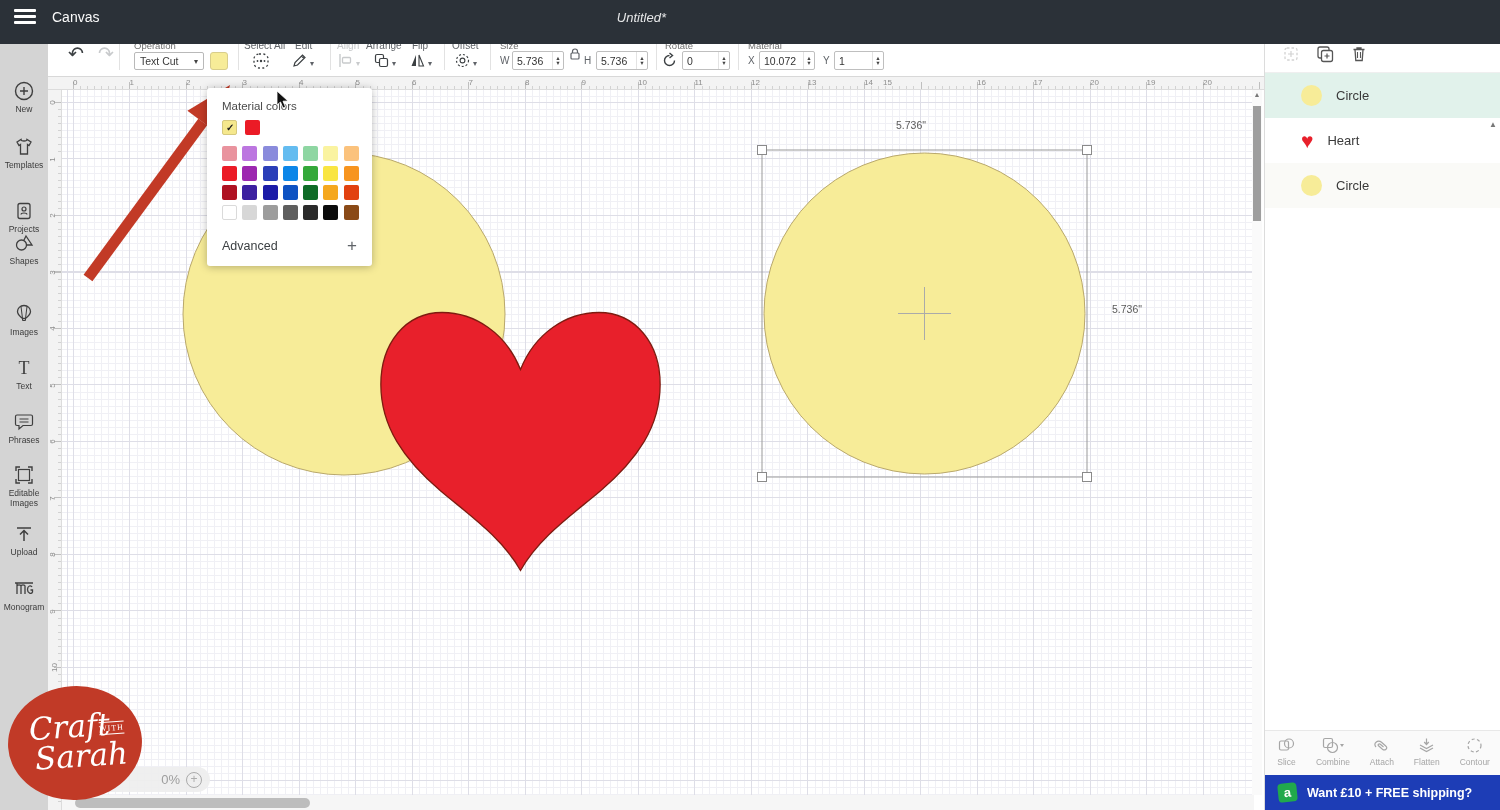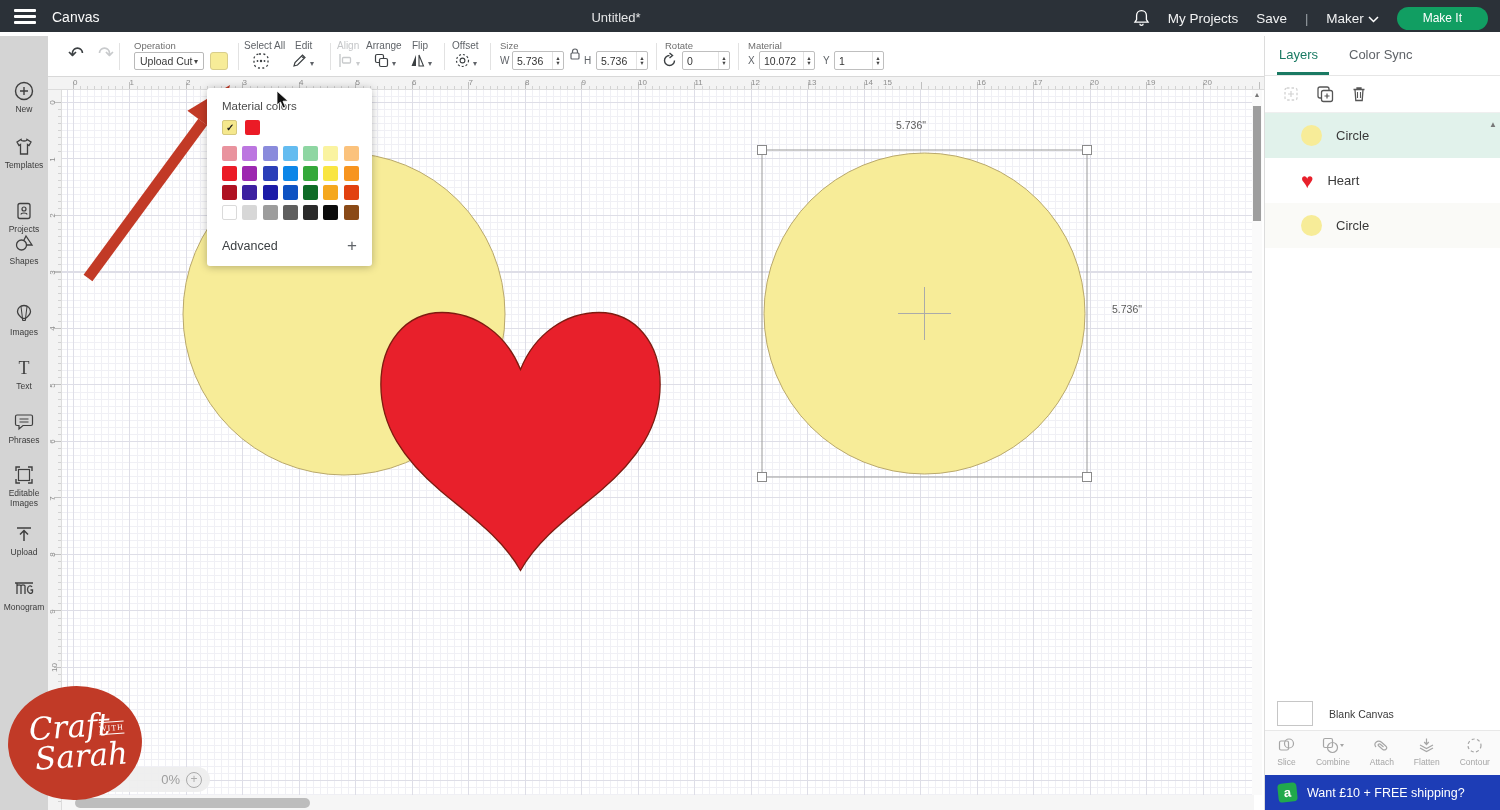--- a/index.html
+++ b/index.html
@@ -1,24 +1,24 @@
 <!DOCTYPE html>
 <html><head>
 <meta charset="utf-8">
 <style>
   * { margin:0; padding:0; box-sizing:border-box; }
   html,body { width:1500px; height:810px; overflow:hidden; font-family:"Liberation Sans", sans-serif; background:#fff; }
   #app { position:relative; width:1500px; height:810px; background:#fff; }
 
   
-  .topbar { position:absolute; left:0; top:0; width:1500px; height:32px; background:#2B3138; color:#F4F5F6; display:flex; align-items:center; z-index:50; }
+  .topbar { position:absolute; left:0; top:0; width:1500px; height:44px; background:#2B3138; color:#F4F5F6; display:flex; align-items:center; z-index:50; }
   .hamburger { position:absolute; left:14px; top:9px; width:22px; height:18px; cursor:pointer; }
   .hamburger span { display:block; height:3px; background:#fff; margin-bottom:3px; border-radius:1px; }
   .tb-canvas { position:absolute; left:52px; top:9px; font-size:14px; color:#FAFAFA; }
-  .tb-title { position:absolute; left:566px; top:10px; width:100px; text-align:center; font-size:13px; color:#E6E7E8; }
+  .tb-title { position:absolute; left:566px; top:10px; width:100px; text-align:right; font-size:13px; color:#E6E7E8;font-style:italic; }
   .tb-right { position:absolute; right:0; top:0; height:36px; display:flex; align-items:center; gap:18px; padding-right:12px; }
   .tb-link { font-size:13.5px; color:#F1F2F3; cursor:pointer; }
   .tb-sep { color:#9AA0A6; font-size:13px; }
   .makeit { height:23px; padding:0 26px; border-radius:12px; border:none; color:#fff; font-size:12px; font-family:inherit; cursor:pointer; }
   .bell-icon { width:17px; height:18px; }
 
   
   .sidebar { position:absolute; left:0; top:36px; width:48px; height:774px; background:#D4D4D4; z-index:20; }
   .side-item { position:absolute; left:0; width:48px; display:flex; flex-direction:column; align-items:center; gap:3px; cursor:pointer; }
   .side-item svg { display:block; }
@@ -100,21 +100,21 @@
   .layer-name { font-size:13px; color:#3A3A3A; }
   .rp-scroll-arrow { position:absolute; right:3px; top:84px; font-size:8px; color:#777; }
   .blank-row { position:absolute; left:0; top:661px; width:235px; height:33px; background:#fff; display:flex; align-items:center; }
   .blank-thumb { width:36px; height:25px; background:#fff; border:1px solid #C6C6C6; margin-left:12px; }
   .blank-label { font-size:10.5px; color:#3A3A3A; margin-left:16px; }
   .ops-row { position:absolute; left:0; top:694px; width:235px; height:45px; background:#FAFAFA; border-top:1px solid #E8E8E8; display:flex; justify-content:space-between; padding:5px 10px 0 12px; }
   .op-item { display:flex; flex-direction:column; align-items:center; gap:2px; color:#A6A6A6; cursor:pointer; }
   .op-label { font-size:8.5px; color:#A6A6A6; }
   .promo { position:absolute; left:0; top:739px; width:236px; height:35px; display:flex; align-items:center; gap:10px; padding-left:13px; cursor:pointer; }
   .promo-icon { width:19px; height:19px; border-radius:4px; transform:rotate(-6deg); color:#fff; font-size:13px; font-weight:bold; text-align:center; line-height:19px; }
-  .promo-text { font-size:12.5px; font-weight:normal; color:#fff; }
+  .promo-text { font-size:12.5px; font-weight:bold; color:#fff; }
 
   
   .logo { position:absolute; left:8px; top:686px; width:134px; height:114px; border-radius:50%; transform:rotate(-4deg); z-index:45; color:#fff; font-family:"DejaVu Serif", serif; font-style:italic; }
   .logo-craft { position:absolute; left:22px; top:22px; font-size:31px; }
   .logo-with { position:absolute; left:92px; top:38px; font-size:8px; letter-spacing:1px; font-style:normal; font-family:"Liberation Serif", serif; border-top:1px solid #fff; border-bottom:1px solid #fff; padding:1px 0; }
   .logo-sarah { position:absolute; left:26px; top:52px; font-size:31px; }
   .cursor-svg { position:absolute; z-index:60; }
 </style>
 </head>
 <body>
@@ -122,33 +122,20 @@
 <div id="app">
 
   <div class="topbar">
     <div class="hamburger">
         <span></span>
         <span></span>
         <span></span>
       </div>
     <div class="tb-canvas">Canvas</div>
     <div class="tb-title">Untitled*</div>
-    <div class="tb-right">
-      <svg class="bell-icon" viewBox="0 0 20 22">
-        <path d="M10 2 C6 2 4 5 4 8 L4 13 L2 16 L18 16 L16 13 L16 8 C16 5 14 2 10 2 Z" fill="none" stroke="#fff" stroke-width="1.6"></path>
-        <path d="M8 18 A2 2 0 0 0 12 18" fill="none" stroke="#fff" stroke-width="1.6"></path>
-      </svg>
-      <span class="tb-link">My Projects</span>
-      <span class="tb-link">Save</span>
-      <span class="tb-sep">|</span>
-      <span class="tb-link"><span>Maker</span> <svg width="11" height="7" viewBox="0 0 11 7">
-            <path d="M1 1 L5.5 5.5 L10 1" fill="none" stroke="#fff" stroke-width="1.5"></path>
-          </svg></span>
-      <button class="makeit" style="background: rgb(17, 158, 98);">Make It</button>
-    </div>
   </div>
 
   <div class="sidebar">
     <div class="side-item" style="top:44px">
       <svg width="22" height="22" viewBox="0 0 22 22">
           <circle cx="11" cy="11" r="8.5" fill="none" stroke="#3F3F3F" stroke-width="1.4"></circle>
           <path d="M11 7 V15 M7 11 H15" stroke="#3F3F3F" stroke-width="1.4"></path>
         </svg>
       <span class="side-label">New</span>
     </div>
@@ -217,21 +204,21 @@
     </div>
   </div>
 
   <div class="toolbar">
     <span class="mini-icon undo-glyph" style="left:20px;top:8px">↶</span>
     <span class="mini-icon undo-glyph dis" style="left:50px;top:8px">↷</span>
     <div class="tool-divider" style="left:71px"></div>
 
     <span class="tb-sec-label" style="left:86px">Operation</span>
     <div class="op-select">
-        <span>Upload Cut</span>
+        <span>Text Cut</span>
         <span style="font-size:8px;color:#444">▾</span>
       </div>
     <div class="color-chip" style="background: rgb(247, 236, 152);"></div>
     <div class="tool-divider" style="left:190px"></div>
 
     <span class="tb-icon-label" style="left:196px">Select All</span>
     <span class="mini-icon" style="left:204px;top:16px"><svg width="18" height="18" viewBox="0 0 18 18">
           <rect x="2" y="2" width="14" height="14" rx="5" fill="none" stroke="#3C4043" stroke-width="1.3" stroke-dasharray="2 2.4"></rect>
           <circle cx="9" cy="9" r="1.2" fill="#3C4043"></circle>
           <circle cx="5.5" cy="9" r="0.9" fill="#3C4043"></circle>
@@ -432,25 +419,20 @@
       <span class="adv-label">Advanced</span>
       <span class="adv-plus">+</span>
     </div>
   </div>
 
   <svg class="cursor-svg" style="left:276px;top:90px" width="14" height="20" viewBox="0 0 14 20">
     <path d="M1 1 L1 15 L4.5 12 L7 18 L9.5 17 L7 11.2 L12 11 Z" fill="#111" stroke="#fff" stroke-width="0.8"></path>
   </svg>
 
   <div class="rpanel">
-    <div class="tabs">
-      <span class="tab active" style="left:14px">Layers</span>
-      <span class="tab inactive" style="left:84px">Color Sync</span>
-      <div class="tab-underline" style="background: rgb(26, 122, 99);"></div>
-    </div>
     <div class="lay-tools">
       <span class="lay-tool" style="left:16px"><svg width="20" height="20" viewBox="0 0 20 20">
             <rect x="4" y="4" width="12" height="12" rx="2" fill="none" stroke="#D2D2D2" stroke-width="1.3" stroke-dasharray="2.5 2"></rect>
             <path d="M7 10 H13 M10 7 V13" stroke="#D2D2D2" stroke-width="1.2"></path>
           </svg></span>
       <span class="lay-tool" style="left:50px"><svg width="20" height="20" viewBox="0 0 20 20">
             <rect x="3" y="3" width="11" height="11" rx="2" fill="none" stroke="#565656" stroke-width="1.3"></rect>
             <rect x="6.5" y="6.5" width="11" height="11" rx="2" fill="#fff" stroke="#565656" stroke-width="1.3"></rect>
             <path d="M12 9.5 V14.5 M9.5 12 H14.5" stroke="#565656" stroke-width="1.2"></path>
           </svg></span>
@@ -468,24 +450,20 @@
     <div class="layer-row">
       <div class="layer-thumb-heart" style="color: rgb(232, 32, 43);">♥</div>
       <span class="layer-name">Heart</span>
     </div>
     <div class="layer-row alt">
       <div class="layer-thumb-circle" style="background: rgb(247, 236, 152);"></div>
       <span class="layer-name">Circle</span>
     </div>
     <div class="rp-scroll-arrow">▲</div>
 
-    <div class="blank-row">
-      <div class="blank-thumb"></div>
-      <span class="blank-label">Blank Canvas</span>
-    </div>
 
     <div class="ops-row">
       <div class="op-item">
         <svg width="19" height="19" viewBox="0 0 19 19">
             <rect x="2.5" y="5" width="9" height="9" rx="1.5" fill="none" stroke="#A6A6A6" stroke-width="1.2"></rect>
             <circle cx="12" cy="7.5" r="4.5" fill="none" stroke="#A6A6A6" stroke-width="1.2"></circle>
           </svg>
         <span class="op-label">Slice</span>
       </div>
       <div class="op-item">

